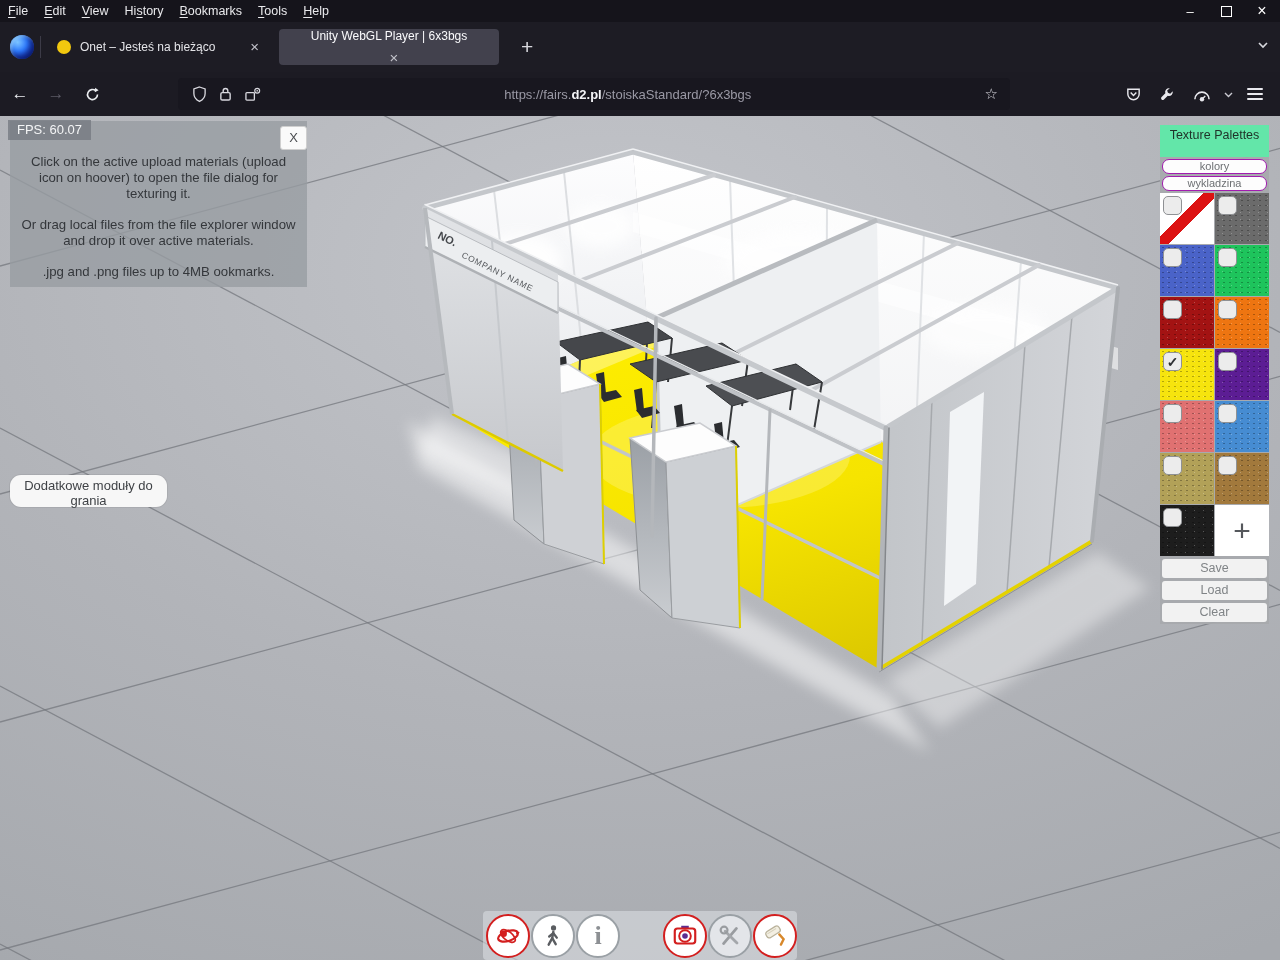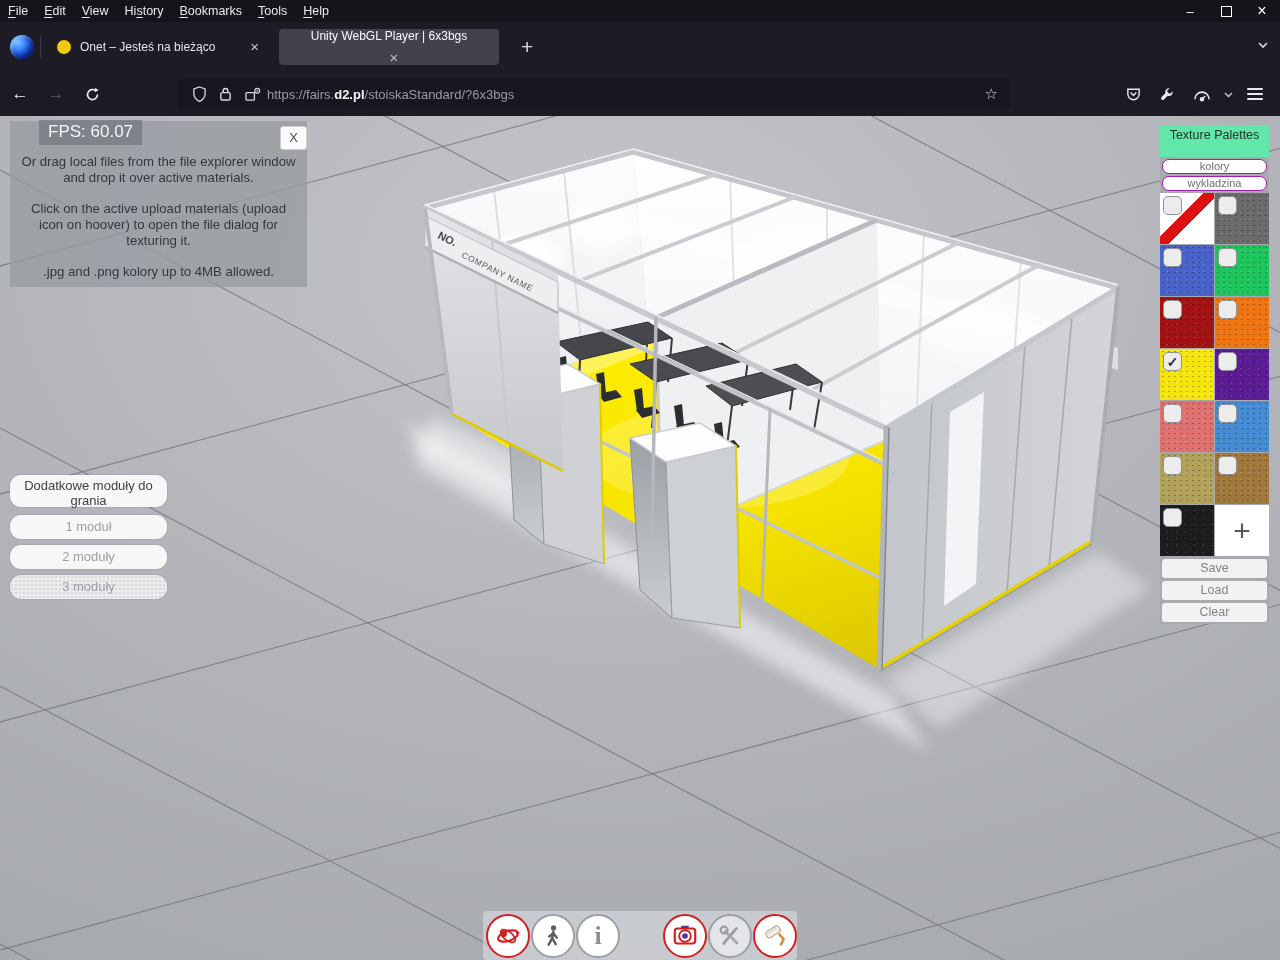--- a/index.html
+++ b/index.html
@@ -28,32 +28,32 @@
   .newtab{color:#d8d8de;font-size:21px;padding:0 12px;line-height:36px;}
   .alltabs{margin-left:auto;margin-right:10px;color:#d8d8de;}
   .navbar{position:absolute;left:0;top:72px;right:0;height:44px;background:#1c1b23;
     display:flex;align-items:center;}
   .nav-btn{width:32px;height:30px;display:flex;align-items:center;justify-content:center;
     color:#eceef1;font-size:17px;border-radius:4px;margin-left:4px;}
   .nav-btn.disabled{color:#5c5b66;}
   .urlbar{margin-left:70px;width:816px;height:32px;background:#18171f;border-radius:4px;
     display:flex;align-items:center;padding:0 8px;color:#9a99a5;font-size:13px;}
   .urlbar .uicon{margin:0 6px;display:flex;align-items:center;}
-  .url-text{white-space:nowrap;overflow:hidden;flex:1 1 auto;}
+  .url-text{margin-left:8px;white-space:nowrap;overflow:hidden;flex:1 1 auto;text-align:center;}
   .url-text .hl{color:#f5f5f8;font-weight:bold;}
   .url-star{margin-left:auto;color:#d6d6dd;font-size:15px;padding:0 4px;}
   .nav-right{margin-left:auto;display:flex;align-items:center;margin-right:10px;}
   .nav-right .tool{width:30px;height:30px;display:flex;align-items:center;justify-content:center;margin-left:4px;}
   .hamburger span{display:block;width:16px;height:1.8px;background:#e9e9ee;margin:3px 0;border-radius:1px;}
   
   .scene{position:absolute;left:0;top:116px;width:1280px;height:844px;cursor:default;}
   .scene svg{display:block;}
   
   .fps{position:absolute;left:8px;top:120px;background:rgba(118,123,130,.8);color:#f4f5f6;
-    font-size:17px;padding:2px 9px 3px;z-index:6;margin-left:31px;}
+    font-size:13px;padding:2px 9px 3px;z-index:6;}
   .info-panel{position:absolute;left:10px;top:121px;width:297px;height:166px;
     background:rgba(151,156,162,.78);color:#34373b;font-size:13.2px;line-height:16px;
     text-align:center;z-index:5;box-sizing:border-box;padding:33px 8px 0;}
   .info-panel p{margin:0 0 15px;}
   .info-close{position:absolute;top:5px;right:0;width:25px;height:22px;background:#fafafa;
     border:1px solid #cfcfcf;border-radius:3px;color:#4a4d50;font-size:13px;
     display:flex;align-items:center;justify-content:center;}
   .modules{position:absolute;left:10px;top:475px;width:157px;z-index:5;font-size:13px;}
   .mod-btn{background:#f7f7f7;border-radius:11px;text-align:center;color:#9aa0a4;
     box-shadow:0 0 0 1px rgba(0,0,0,.06);}
@@ -388,32 +388,27 @@
     <text transform="translate(461,141) rotate(26.3)" font-size="8.5" letter-spacing="0.8" fill="#54575b">COMPANY NAME</text>
     <line x1="425" y1="92" x2="452" y2="298" stroke="#b6b9bd" stroke-width="4"></line>
   </g>
 </svg>
 </div>
 
 <div class="fps">FPS: 60.07</div>
 
 <div class="info-panel">
   <div class="info-close">X</div>
+  <p>Click on the active upload materials (upload icon on hoover) to open the file dialog for texturing it.</p>
   <p>Or drag local files from the file explorer window and drop it over active materials.</p>
-  <p>Click on the active upload materials (upload icon on hoover) to open the file dialog for texturing it.</p>
-  <p>.jpg and .png kolory up to 4MB allowed.</p>
+  <p>.jpg and .png files up to 4MB ookmarks.</p>
 </div>
 
 <div class="modules">
   <div class="mod-btn mod-header">Dodatkowe moduły do grania</div>
-  <div id="module-items">
-      <div class="mod-btn mod-item">1 moduł</div>
-      <div class="mod-btn mod-item">2 moduły</div>
-      <div class="mod-btn mod-item pressed">3 moduły</div>
-    </div>
 </div>
 
 <div class="palette">
   <div class="pal-header">Texture Palettes</div>
   <div class="pal-tab">kolory</div>
   <div class="pal-tab">wykladzina</div>
   <div class="sw-grid" id="swatch-grid">
       <div class="swatch none">
         <div class="chk"></div>
       </div>

